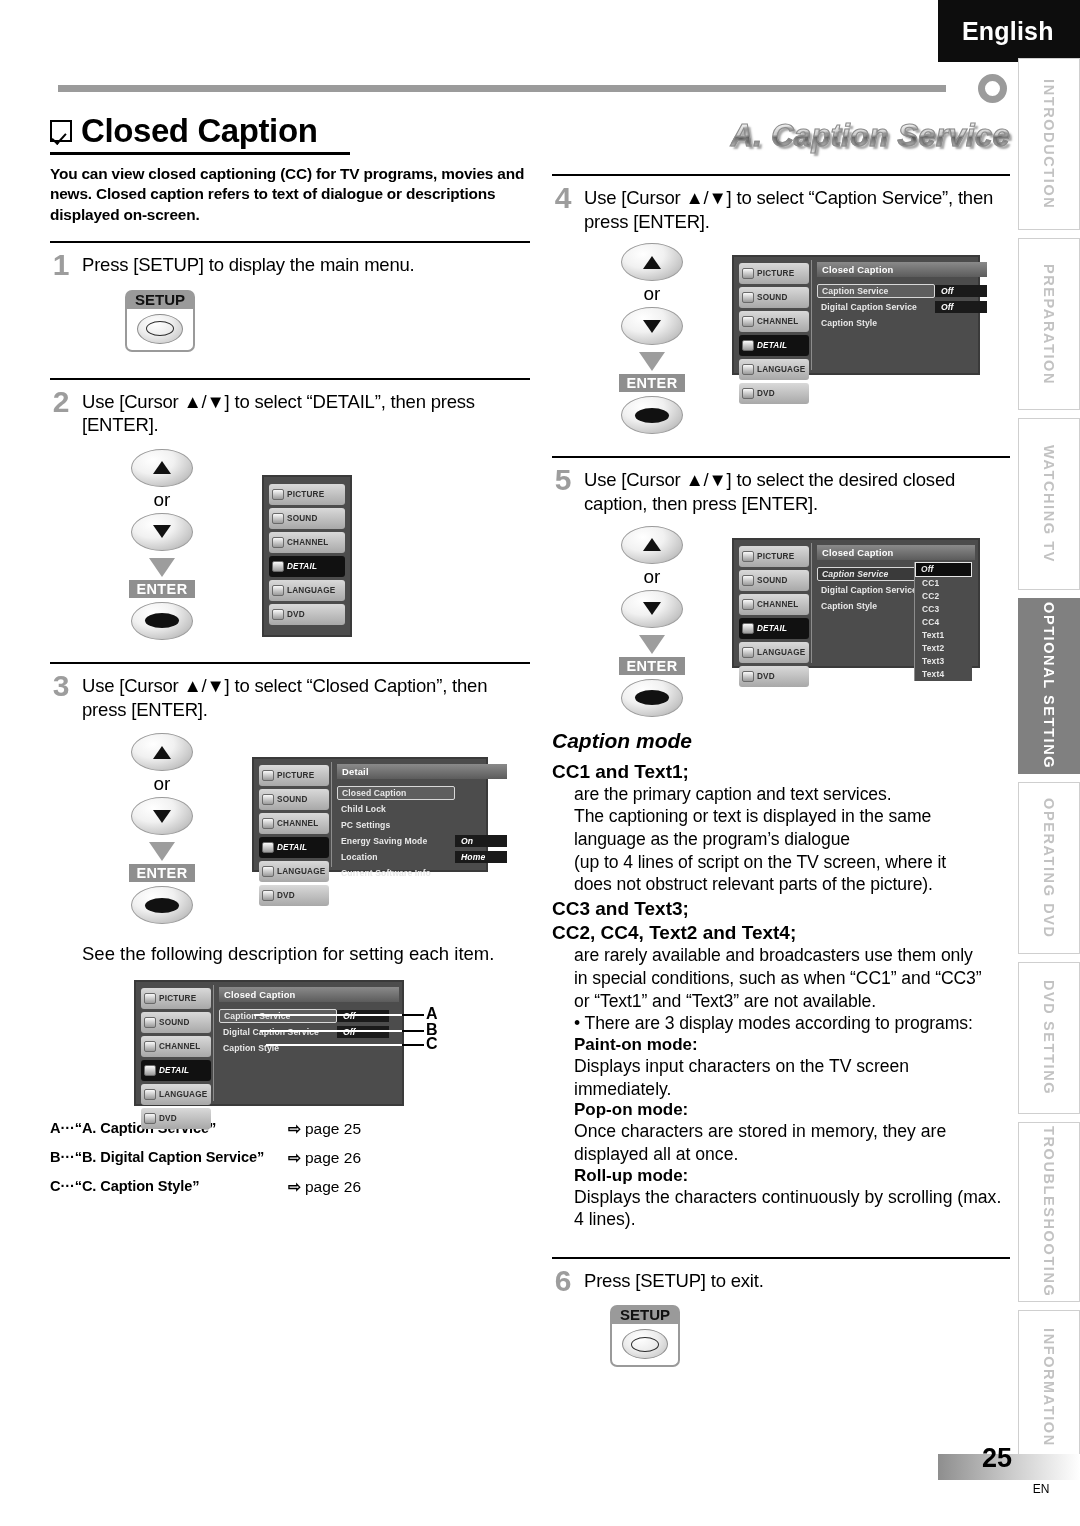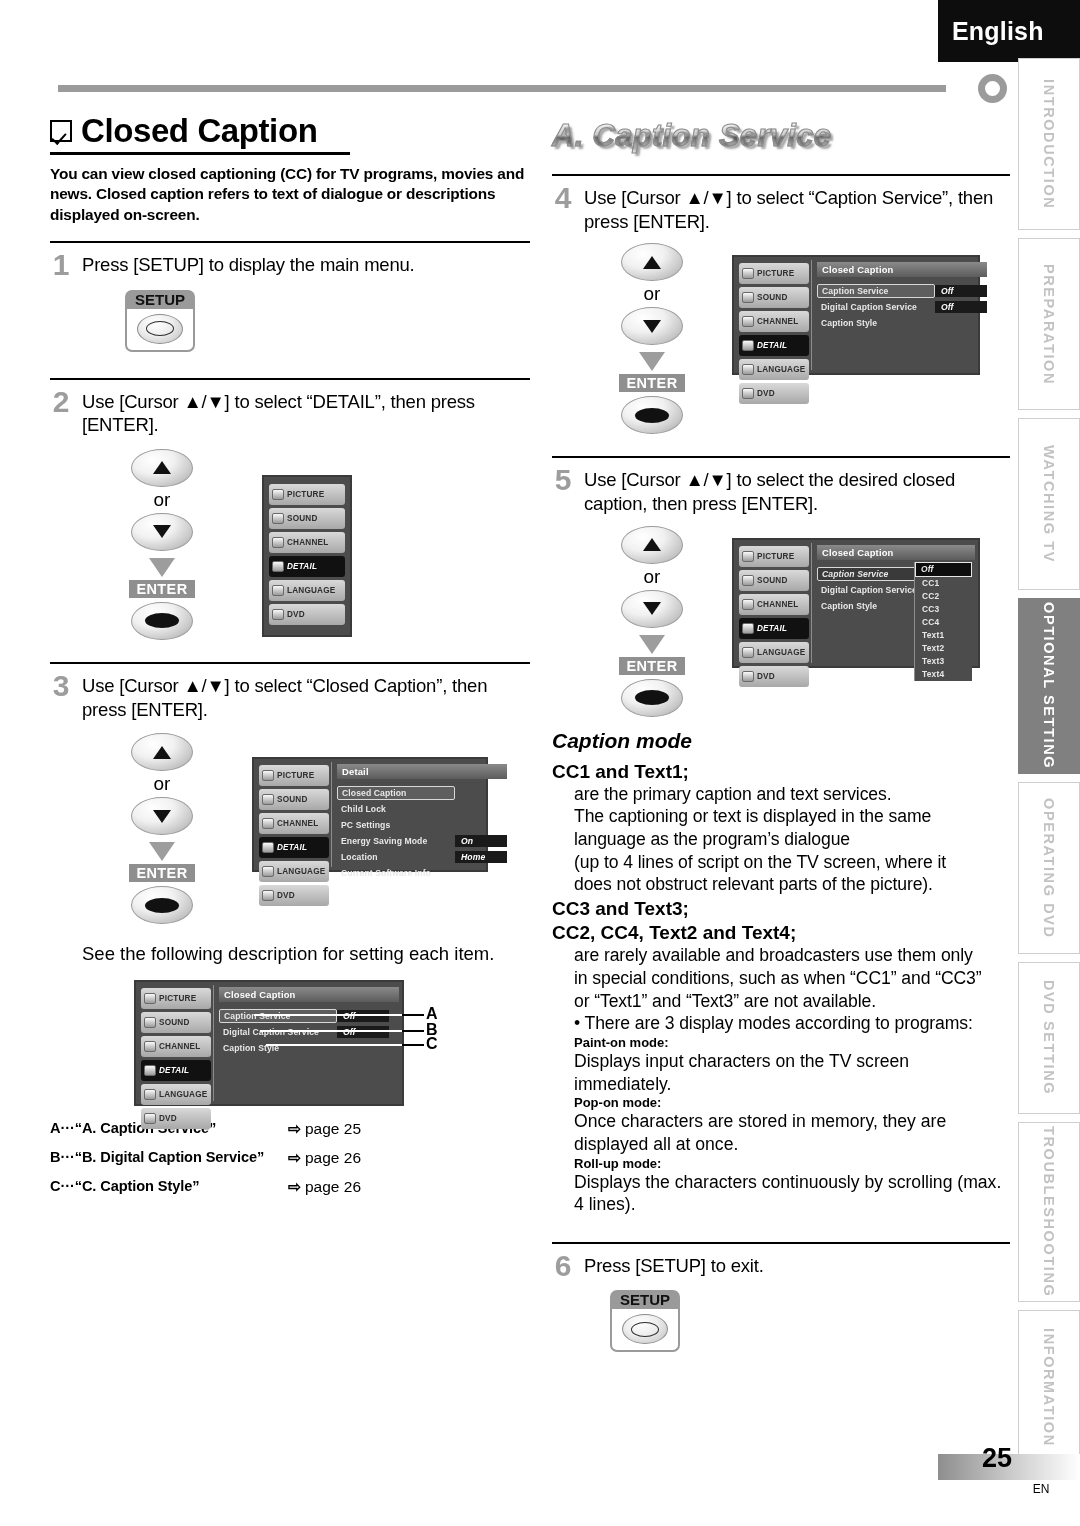--- a/index.html
+++ b/index.html
@@ -11,21 +11,21 @@
     overflow: hidden;
   }
   .page { position: relative; width: 1080px; height: 1526px; }
 
   
   .lang-badge {
     position: absolute; top: 0; left: 938px; width: 142px; height: 62px;
     background: #0d0d0d; color: #fff;
     font-size: 25px; font-weight: 600;
     display: flex; align-items: center; justify-content: flex-start;
-    padding-left: 14px; letter-spacing: .2px;
+    padding-left: 24px; letter-spacing: .2px;
   }
   .head-rule {
     position: absolute; top: 85px; left: 58px; width: 888px; height: 7px;
     background: #9b9b9b;
   }
   .head-dot {
     position: absolute; top: 74px; left: 978px; width: 29px; height: 29px;
     border: 7px solid #9b9b9b; border-radius: 50%; background: #fff;
   }
 
@@ -64,21 +64,21 @@
     width: 6px; height: 12px; border: solid #000;
     border-width: 0 2.6px 2.6px 0; transform: rotate(42deg);
   }
   .lede {
     font-size: 15.4px; font-weight: 700; line-height: 1.33;
     margin-top: 9px; letter-spacing: -.18px;
   }
 
   .banner {
     position: relative; height: 56px; margin-top: 8px;
-    display: flex; align-items: center; justify-content: flex-start;
+    display: flex; align-items: center; justify-content: flex-end;
   }
   .banner .txt {
     font-size: 31px; font-weight: 800; font-style: italic;
     letter-spacing: .3px;
     background: linear-gradient(#ffffff 6%, #cfcfcf 46%, #6e6e6e 54%, #f2f2f2 100%);
     -webkit-background-clip: text; background-clip: text; color: transparent;
     -webkit-text-stroke: 1.1px #8c8c8c;
     text-shadow: 3px 3px 2px rgba(60,60,60,.45);
   }
 
@@ -188,21 +188,21 @@
   .legend { margin-top: 14px; font-size: 14.6px; font-weight: 700; }
   .legend .row { display: flex; margin-bottom: 11px; }
   .legend .k { width: 238px; letter-spacing: -.1px; }
   .legend .p { font-weight: 400; font-size: 15.5px; }
   .legend .p .ar { font-weight: 700; margin-right: 4px; }
 
   
   .cm-title { font-size: 21px; font-weight: 800; font-style: italic; margin: 12px 0 8px; }
   .cm-h { font-size: 19px; font-weight: 700; margin-top: 2px; }
   .cm-p { font-size: 17.6px; line-height: 1.29; margin-left: 22px; letter-spacing: -.1px; }
-  .cm-sh { font-size: 13px; font-weight: 700; }
+  .cm-sh { font-size: 17px; font-weight: 700; }
   .cm-t { font-size: 17.6px; line-height: 1.29; }
 
   
   .pg-bar {
     position: absolute; left: 938px; top: 1454px; width: 142px; height: 26px;
     background: linear-gradient(90deg, #8e8e8e 0%, #cfcfcf 55%, #ffffff 100%);
   }
   .pg-no {
     position: absolute; left: 938px; top: 1443px; width: 118px;
     text-align: center; font-size: 27px; font-weight: 800;

